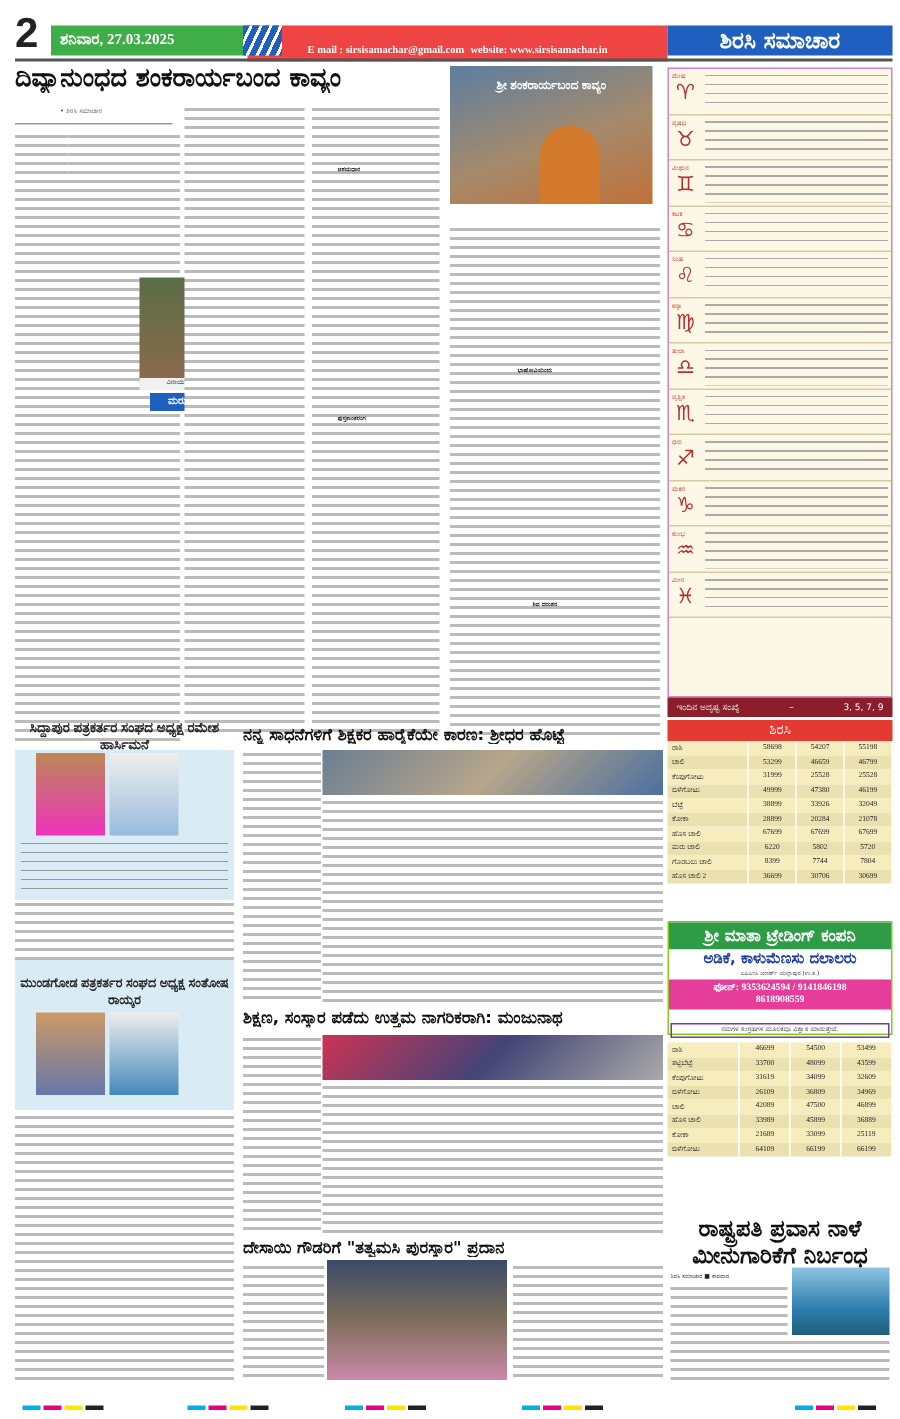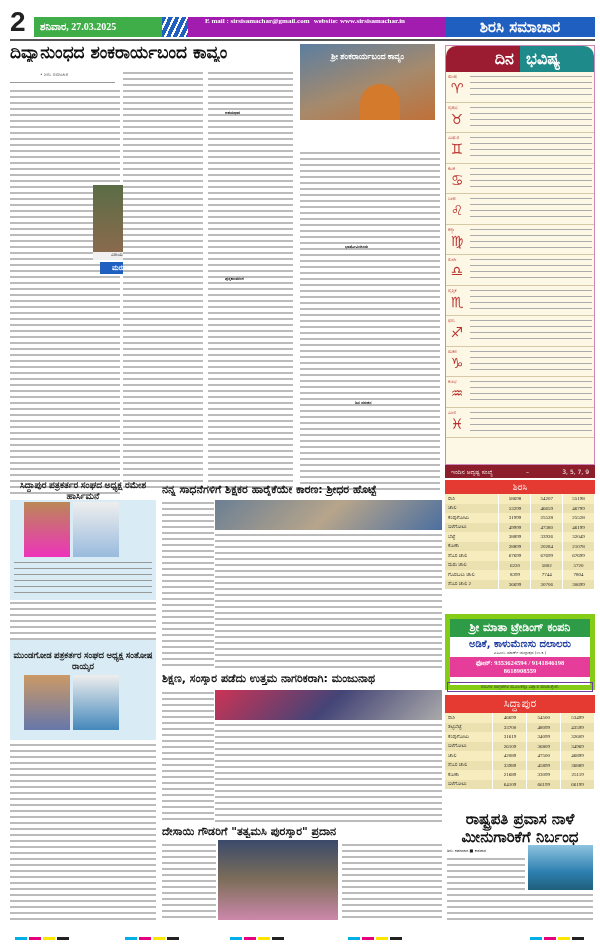--- a/index.html
+++ b/index.html
@@ -1,20 +1,20 @@
 <!DOCTYPE html>
 <html><head>
 <meta charset="utf-8">
 <style>
 *{box-sizing:border-box;margin:0;padding:0}
 body{width:600px;height:946px;background:#fff;font-family:"DejaVu Sans",sans-serif;position:relative;overflow:hidden;color:#222}
 .abs{position:absolute}
 .pagenum{left:10px;top:10px;font:bold 28px "Liberation Sans",sans-serif;color:#222;line-height:24px}
 .datebar{left:34px;top:17px;width:140px;height:20px;background:#3fae49;color:#fff;font:bold 10px "Liberation Serif",serif;padding:4px 6px}
-.bluebar{left:165px;top:17px;width:280px;height:20px;background:#a21caf;color:#fff;font:bold 7px "Liberation Serif",serif;padding:0 40px;display:flex;justify-content:space-between}
+.bluebar{left:165px;top:17px;width:280px;height:20px;background:#ef4444;color:#fff;font:bold 7px "Liberation Serif",serif;padding:12px 40px;display:flex;justify-content:space-between}
 .stripes{left:162px;top:17px;width:26px;height:20px;background:repeating-linear-gradient(115deg,#1f5fbf 0 4px,#fff 4px 6px)}
 .brand{left:445px;top:17px;width:150px;height:20px;background:#1f5fbf;color:#fff;font:bold 15px "DejaVu Sans",sans-serif;text-align:center;line-height:20px}
 .rule{left:10px;top:39px;width:585px;height:2px;background:#555}
 .headline{font:bold 17px "DejaVu Sans",sans-serif;color:#111;white-space:nowrap;overflow:hidden}
 .col{font-size:4px;line-height:6px;color:#555;overflow:hidden}
 .txtlines{background:repeating-linear-gradient(#fff 0 2px,#bbb 2px 4px,#fff 4px 6px)}
 .photo{background:linear-gradient(135deg,#6b7f93,#b7a58b 50%,#4b6fa0)}
 .horo{left:445px;top:45px;width:150px;height:420px;background:#fdf8e6;border:1px solid #c8b;overflow:hidden}
 .horo-title{display:flex;height:26px;font:bold 16px "DejaVu Sans",sans-serif;color:#fff}
 .horo-title .a{flex:1;background:#9b1b30;text-align:right;padding-right:6px;line-height:26px;border-radius:10px 0 0 0}
@@ -25,21 +25,21 @@
 .sign .tx{flex:1;margin-left:4px}
 .lucky{left:445px;top:465px;width:150px;height:13px;background:#8b1e2a;color:#fff;font-size:6px;display:flex;justify-content:space-between;padding:3px 6px}
 .adike{left:445px;top:480px;width:150px;height:205px;background:#fff}
 .adike-title{background:#1a2e9e;color:#fff;font:bold 15px "DejaVu Sans",sans-serif;text-align:center;height:26px;line-height:26px}
 .redbar{background:#e53a32;color:#fff;font-size:9px;text-align:center;height:14px;line-height:14px}
 table{width:100%;border-collapse:collapse;font:5px "Liberation Serif",serif}
 td{padding:1.5px 3px;border-right:1px solid #fff;height:9.5px}
 tr:nth-child(odd) td{background:#f6ecbd}
 tr:nth-child(even) td{background:#ebe1b0}
 td.n{text-align:center}
-.ad{left:445px;top:614px;width:150px;height:76px;border:5px solid #84cc16}
+.ad{left:445px;top:614px;width:150px;height:76px;border:1px solid #84cc16}
 .ad .g{background:#2e9c46;color:#fff;font:bold 11px "DejaVu Sans",sans-serif;text-align:center;height:18px;line-height:18px}
 .ad .w{background:#fff;color:#1b3aa0;font:bold 10px "DejaVu Sans",sans-serif;text-align:center;height:13px;line-height:13px}
 .ad .s{font-size:4px;text-align:center;color:#333;height:7px}
 .ad .p{background:#e63d9a;color:#fff;font:bold 6.5px "Liberation Serif",serif;text-align:center;padding:2px;line-height:8px}
 .adnote{left:447px;top:682px;width:146px;font-size:4.5px;text-align:center;color:#333;height:10px;border:1px solid #6b3fa0;line-height:8px}
 .siddapur{left:445px;top:695px;width:150px}
 .rastra{left:445px;top:810px;width:150px;font:bold 15px "DejaVu Sans",sans-serif;color:#111;text-align:center;line-height:18px}
 .cmyk{display:flex;gap:2px}
 .cmyk span{width:12px;height:3px}
 .leftbox{background:#d9ecf5}
@@ -64,33 +64,29 @@
 <div class="abs txtlines" style="left:10px;top:88px;width:110px;height:410px"></div>
 <div class="abs txtlines" style="left:45px;top:88px;width:75px;height:30px;background:#fff"></div>
 <div class="abs txtlines" style="left:45px;top:88px;width:75px;height:30px"></div>
 <div class="abs photo" style="left:93px;top:185px;width:60px;height:70px;background:linear-gradient(#5a6d45,#8c6a4e)"></div>
 <div class="abs" style="left:93px;top:252px;width:60px;height:8px;background:#f0f0f0;font-size:4.5px;text-align:center">ವಿನಾಯಕ ಹೆಗಡೆ</div>
 <div class="abs" style="left:100px;top:262px;width:48px;height:12px;background:#1f5fbf;color:#fff;font:bold 7px sans-serif;text-align:center;line-height:12px">ಮರುಓದು</div>
 <div class="abs txtlines" style="left:123px;top:70px;width:80px;height:420px"></div>
 <div class="abs txtlines" style="left:208px;top:70px;width:85px;height:420px"></div>
 <div class="abs col" style="left:225px;top:110px;font-weight:bold;color:#222">ಆಶಯಧಾರ</div>
 <div class="abs col" style="left:225px;top:276px;font-weight:bold;color:#222">ಪುಸ್ತಕಾಂತರಂಗ</div>
-<div class="abs" style="left:300px;top:44px;width:135px;height:76px;background:linear-gradient(160deg,#5c7ea0,#a68a6c 55%,#c07038);overflow:hidden">
+<div class="abs" style="left:300px;top:44px;width:135px;height:92px;background:linear-gradient(160deg,#5c7ea0,#a68a6c 55%,#c07038);overflow:hidden">
   <div style="text-align:center;color:#fff;font:bold 8px sans-serif;margin-top:8px">ಶ್ರೀ ಶಂಕರಾರ್ಯಬಂದ ಕಾವ್ಯಂ</div>
   <div style="position:absolute;left:60px;top:40px;width:40px;height:55px;background:#d47a2c;border-radius:20px 20px 4px 4px"></div>
 </div>
 <div class="abs txtlines" style="left:300px;top:150px;width:140px;height:340px"></div>
 <div class="abs col" style="left:345px;top:244px;font-weight:bold;color:#222">ಭಾಷೋವಿಂದಿಂದು</div>
 <div class="abs col" style="left:355px;top:400px;font-weight:bold;color:#222">ಶಿವ ದರುಶನ</div>
 
 <div class="abs horo">
-  <div class="horo-title">
-    <span class="a">ದಿನ</span>
-    <span class="b">ಭವಿಷ್ಯ</span>
-  </div>
   <div id="signs">
       <div class="sign" style="position: relative;">
         <span class="nm">ಮೇಷ</span>
         <span class="ico">♈</span>
         <span class="tx txtlines" style="background:repeating-linear-gradient(#fdf8e6 0 2px,#aaa 2px 3px,#fdf8e6 3px 6px)"></span>
       </div>
       <div class="sign" style="position: relative;">
         <span class="nm">ವೃಷಭ</span>
         <span class="ico">♉</span>
         <span class="tx txtlines" style="background:repeating-linear-gradient(#fdf8e6 0 2px,#aaa 2px 3px,#fdf8e6 3px 6px)"></span>
@@ -226,21 +222,20 @@
   <div class="w">ಅಡಿಕೆ, ಕಾಳುಮೆಣಸು ದಲಾಲರು</div>
   <div class="s">ಎಪಿಎಂಸಿ ಯಾರ್ಡ್ ಯಲ್ಲಾಪುರ (ಉ.ಕ.)</div>
   <div class="p">
     <div>ಫೋನ್: 9353624594 / 9141846198</div>
     <div>8618908559</div>
   </div>
 </div>
 <div class="abs adnote">ನಮಗಳ ಸಂಗ್ರಹಗಳ ಮೂಲಕವೂ ವಿಶ್ವಾಸ ಮಾಡುತ್ತೇವೆ.</div>
 
 <div class="abs siddapur">
-  <div class="redbar" style="height:18px;line-height:18px;font-size:11px">ಸಿದ್ದಾಪುರ</div>
   <table>
       <tbody id="sidd-rows">
         <tr>
           <td>ರಾಶಿ</td>
           <td class="n">46699</td>
           <td class="n">54500</td>
           <td class="n">53499</td>
         </tr>
         <tr>
           <td>ತಟ್ಟಿಬೆಟ್ಟೆ</td>

